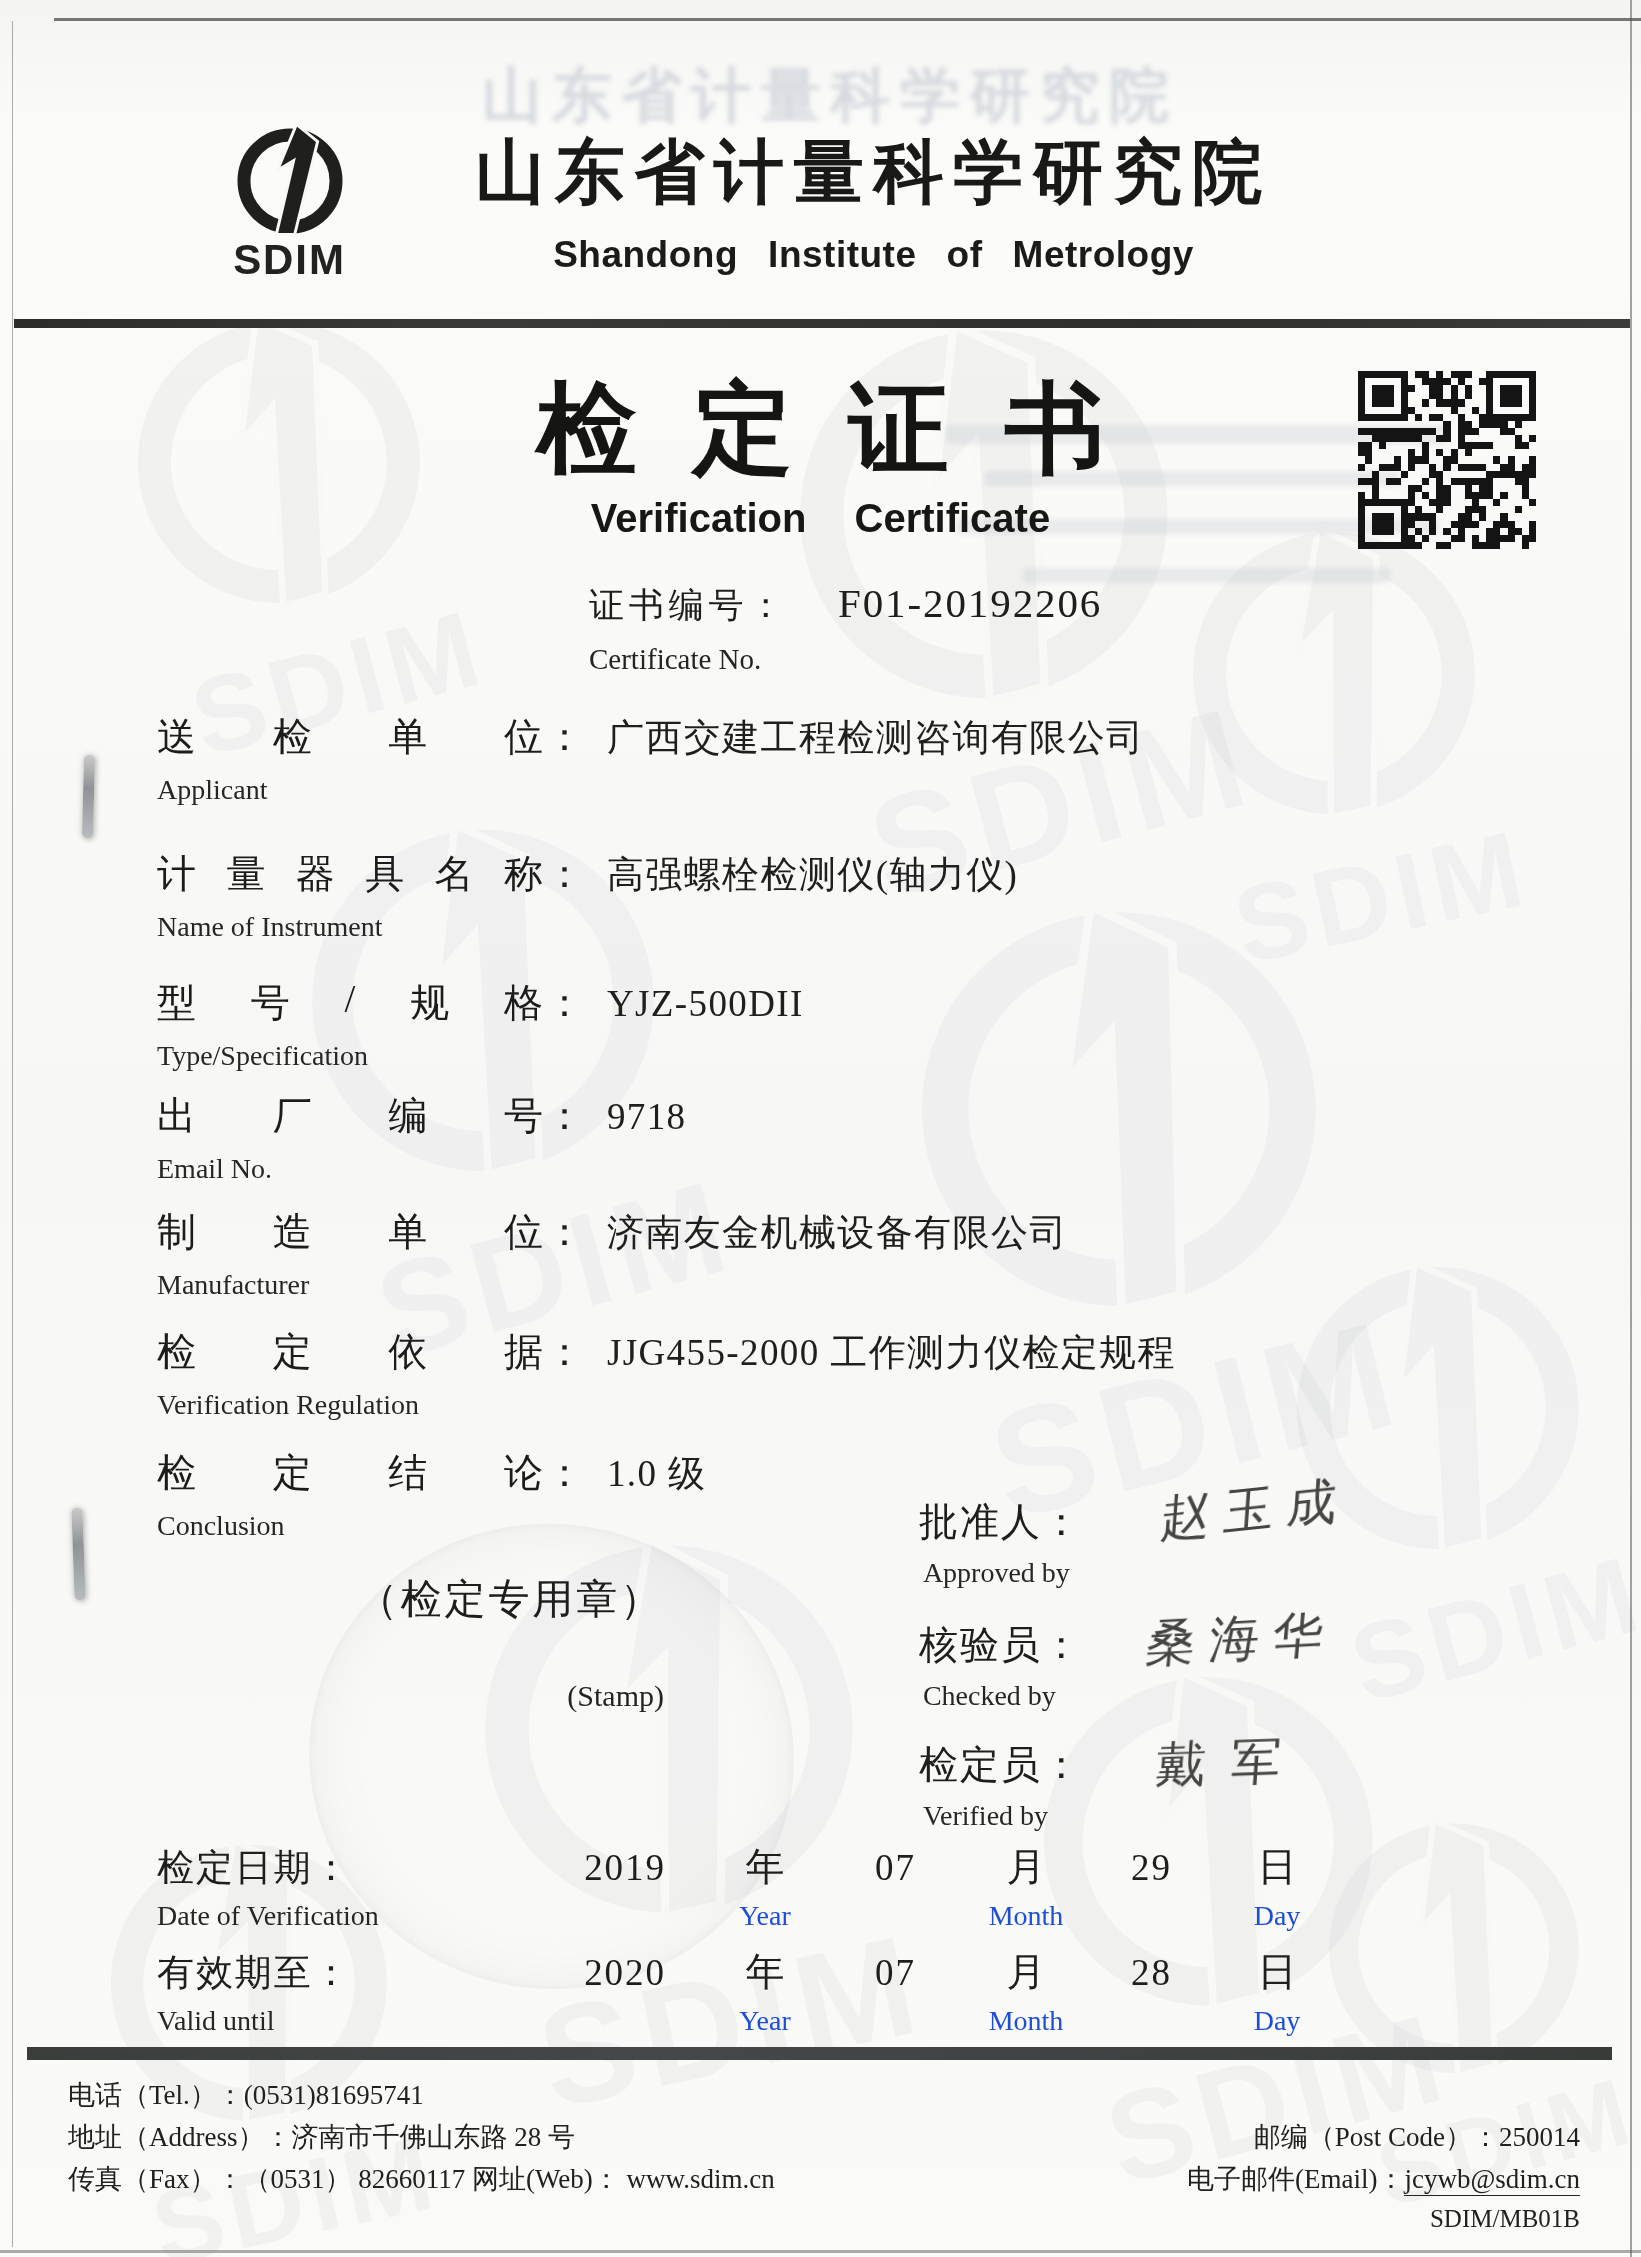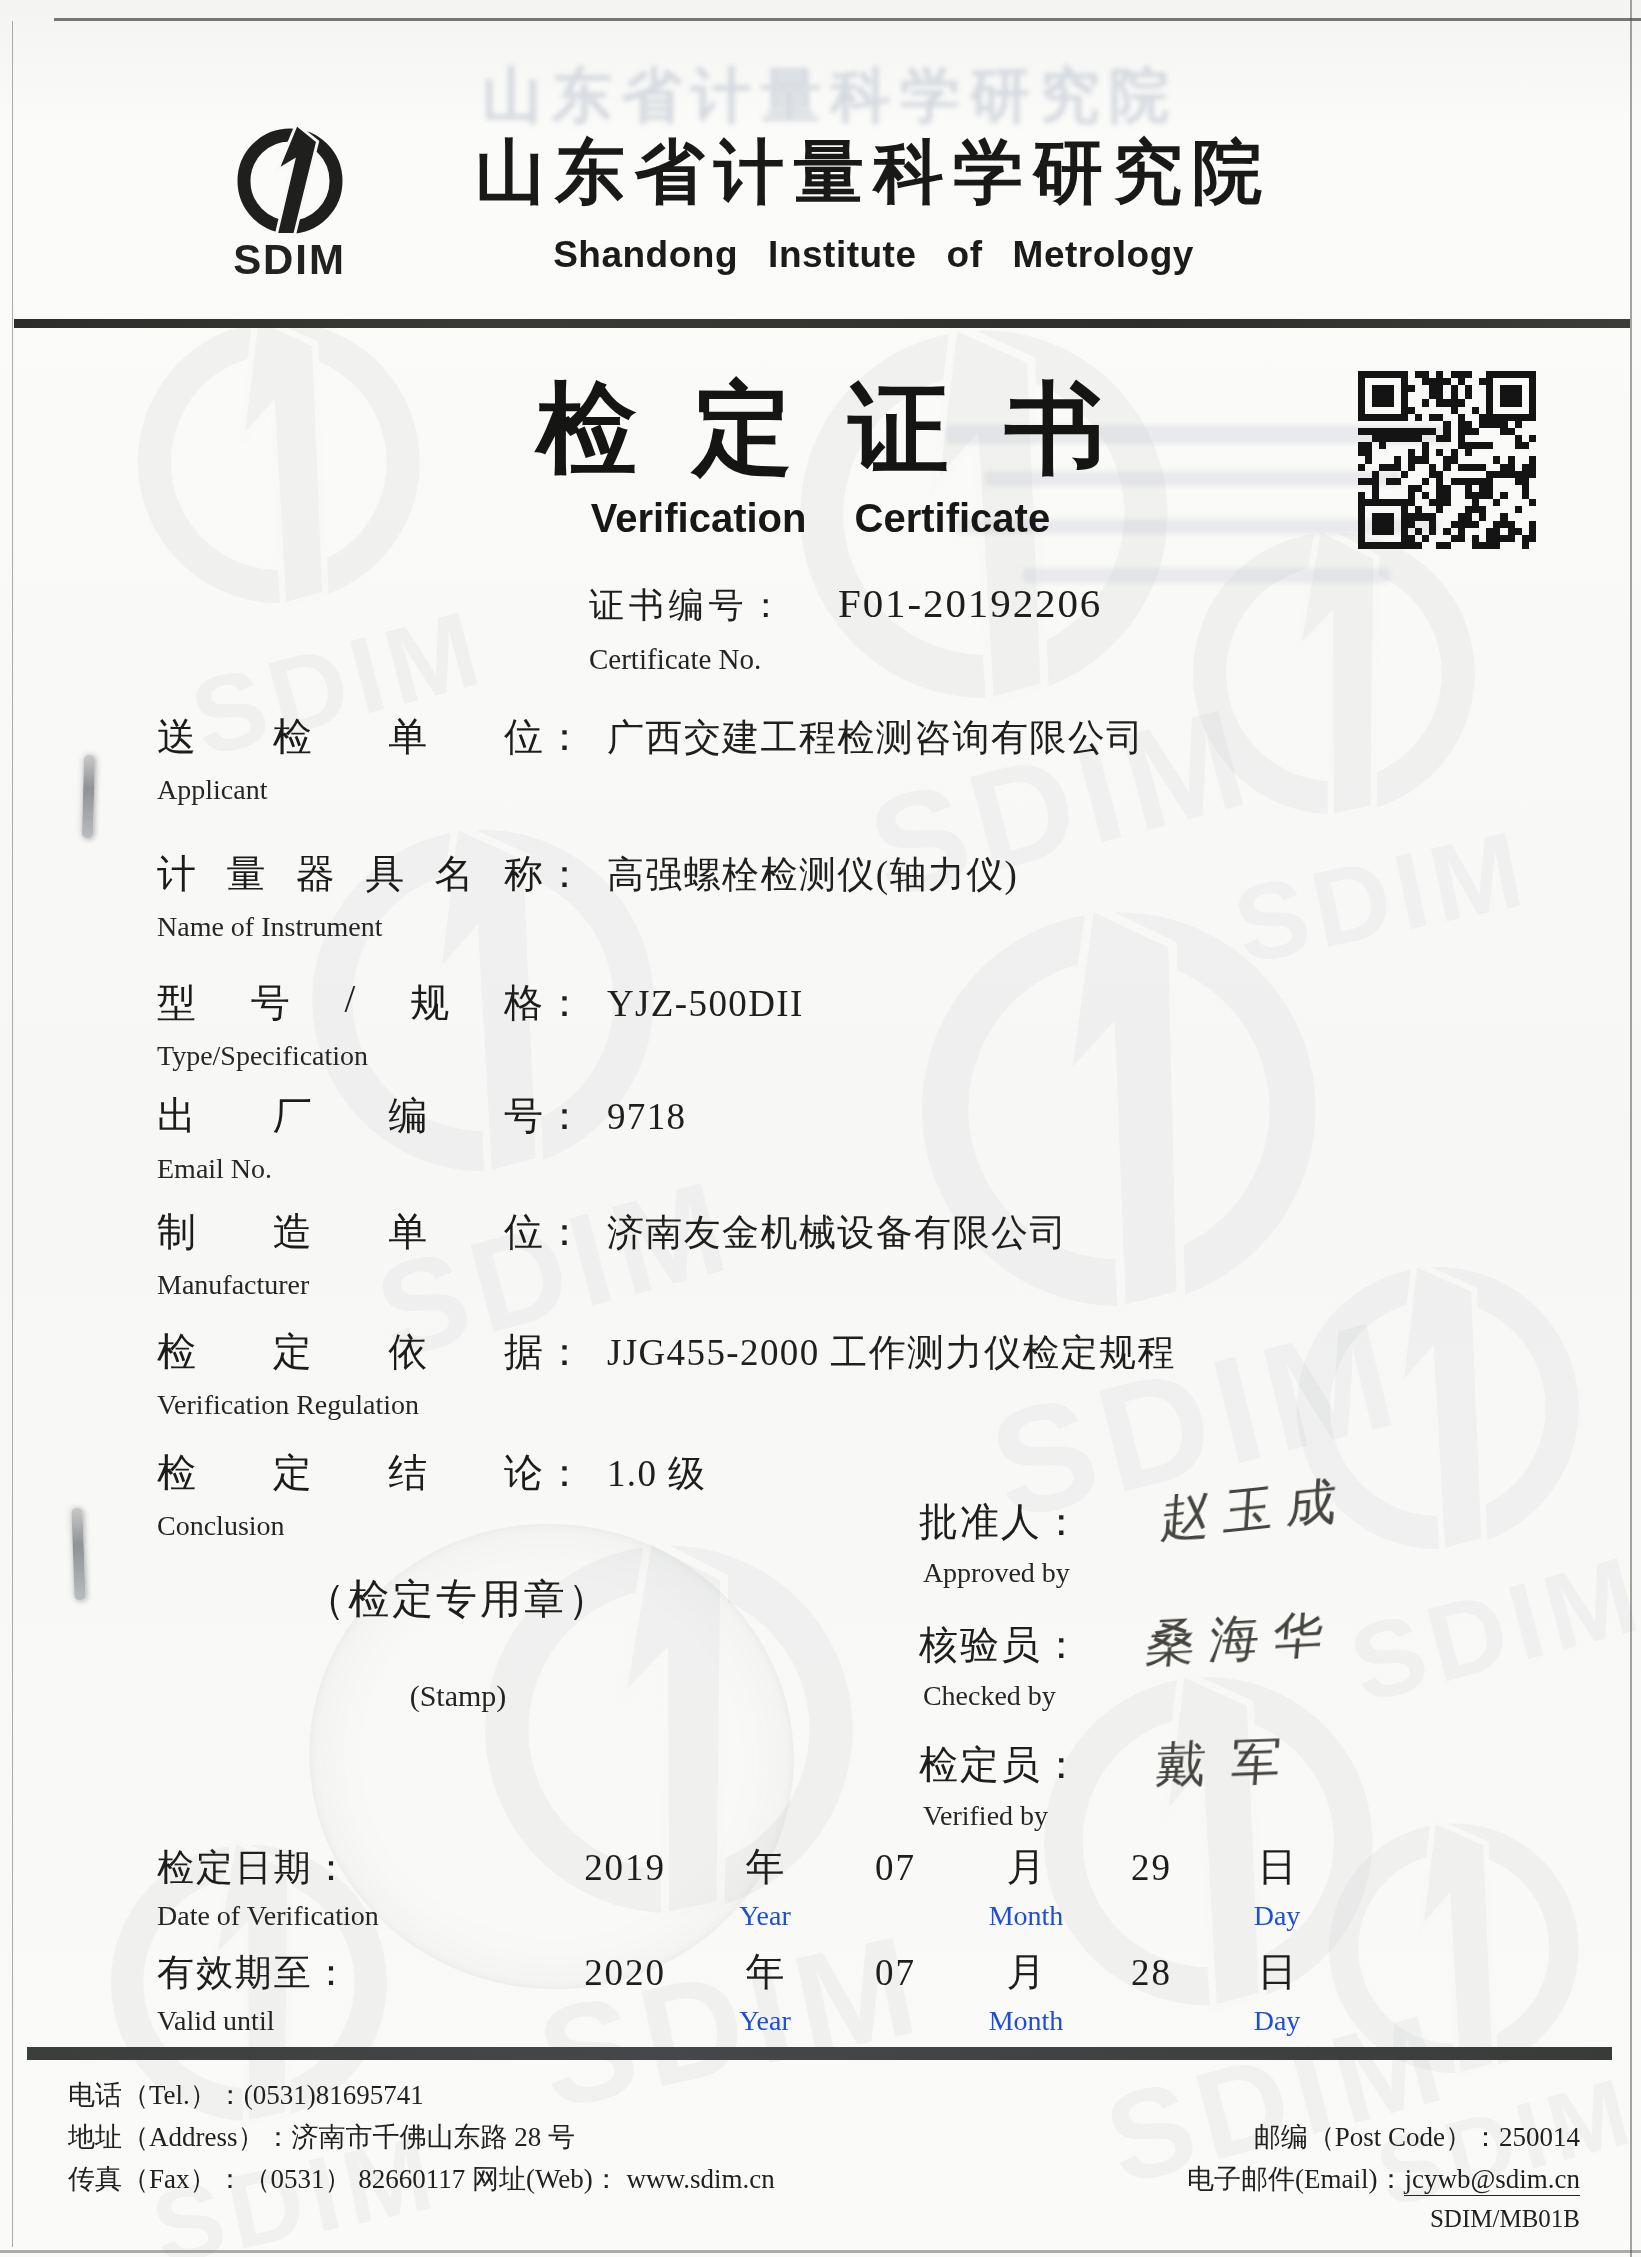--- a/index.html
+++ b/index.html
@@ -62,21 +62,21 @@
   .zh-label{width:386px;font-size:39px;display:flex;justify-content:space-between;color:#1c1c1a;}
   .colon{font-size:39px;margin-left:1.9px;}
   .value{font-size:37px;margin-left:23px;letter-spacing:1.4px;color:#1f1f1d;}
   .en-label{font-size:28px;margin-top:9.7px;color:#262624;}
 
   
   .emboss{left:309px;top:1524px;width:483px;height:463px;border-radius:50%;
     border:1.9px solid rgba(90,95,100,.06);
     box-shadow:inset 0 0 58px rgba(120,125,135,.09), inset 0 0 7.7px rgba(120,125,135,.07);
     transform:rotate(8deg);pointer-events:none;}
-  .stamp{left:241px;top:1572px;width:434px;text-align:center;}
+  .stamp{left:230px;top:1572px;width:434px;text-align:right;}
   .stamp-zh{font-size:41px;letter-spacing:2.9px;}
   .stamp-en{font-size:30px;margin-top:52px;color:#242422;}
 
   
   .sig-row{position:absolute;left:919px;width:618px;height:116px;}
   .sig-label-zh{font-size:39px;letter-spacing:1.9px;}
   .sig-label-en{font-size:28px;margin-top:7.7px;margin-left:3.9px;color:#262624;}
   .sig{position:absolute;left:241px;top:-19.3px;font-size:50px;color:#33322f;
        transform:rotate(-6deg) skewX(-10deg);letter-spacing:13.5px;filter:blur(0.4px);opacity:.9;}
   .sig-2{left:227px;top:-11.6px;transform:rotate(-3deg) skewX(-8deg);}

